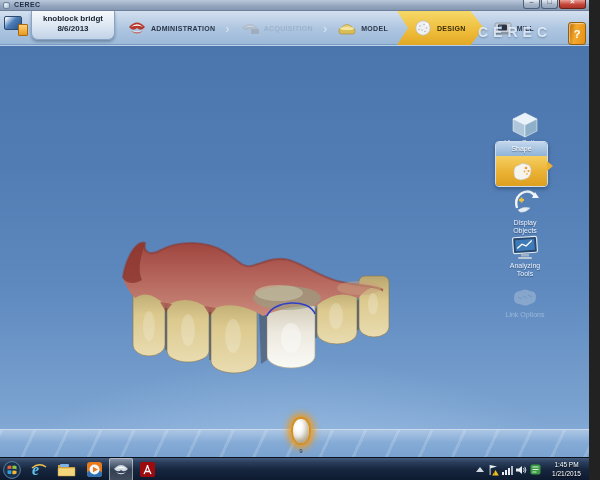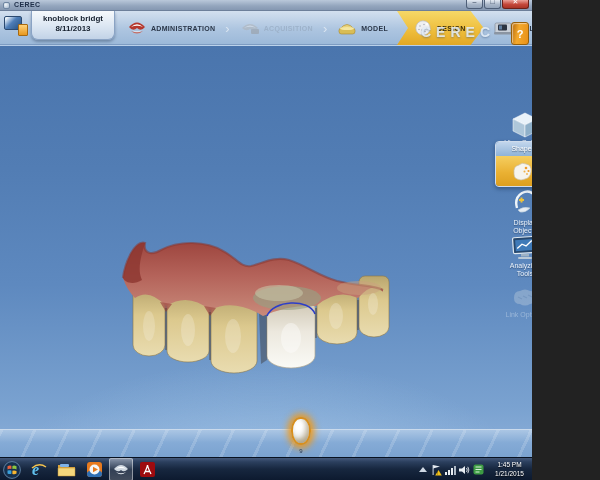--- a/index.html
+++ b/index.html
@@ -1,17 +1,17 @@
 <!DOCTYPE html>
 <html><head>
 <meta charset="utf-8">
 <style>
   * { margin:0; padding:0; box-sizing:border-box; }
   html,body { width:600px; height:480px; overflow:hidden; background:#222; }
-  #app { position:relative; width:532px; height:480px; font-family:"Liberation Sans",sans-serif; overflow:hidden; }
+  #app { position:relative; width:589px; height:480px; font-family:"Liberation Sans",sans-serif; overflow:hidden; }
 
   
   .titlebar { position:absolute; top:0; left:0; right:0; height:11px;
     background:linear-gradient(#bac8da,#93a5bd 60%,#8598b2); border-bottom:1px solid #6d7f9a; z-index:50;}
   .titlebar .appglyph { position:absolute; left:3px; top:2px; width:7px; height:7px; border-radius:2px;
     background:radial-gradient(circle at 35% 35%, #f0f4f8, #9fb4cc); border:1px solid #6f86a2;}
   .titlebar .wtitle { position:absolute; left:14px; top:1px; font-size:7px; font-weight:bold; color:#20304a; letter-spacing:.4px;}
   .winbtns { position:absolute; right:3px; top:0; display:flex; gap:1px; }
   .winbtn { width:17px; height:9px; border:1px solid #4e5f78; border-top:none; border-radius:0 0 3px 3px;
     background:linear-gradient(#e6ecf3,#a9b7c9 55%,#93a4ba); position:relative;}
@@ -122,21 +122,21 @@
   </div>
 
   <div class="topbar">
     <div class="sysicon">
       <div class="scr"></div>
       <div class="doc"></div>
     </div>
 
     <div class="patient-tab">
       <div class="patient-name">knoblock bridgt</div>
-      <div class="patient-date">8/11/2013</div>
+      <div class="patient-date">8/6/2013</div>
     </div>
 
     <div class="phases">
       <div class="phase">
         <svg class="picon" viewBox="0 0 20 18">
           <path d="M2,8 Q10,-1 18,8 Q14,13 10,9 Q6,13 2,8 Z" fill="#b5382e"></path>
           <path d="M4,8 Q10,2.5 16,8 Q10,5.5 4,8 Z" fill="#fff"></path>
           <path d="M4,12 Q10,17 16,12 Q10,14.5 4,12 Z" fill="#c96a5e"></path>
           <path d="M5,11.5 Q10,14 15,11.5 Q10,13 5,11.5 Z" fill="#fff"></path>
         </svg>

